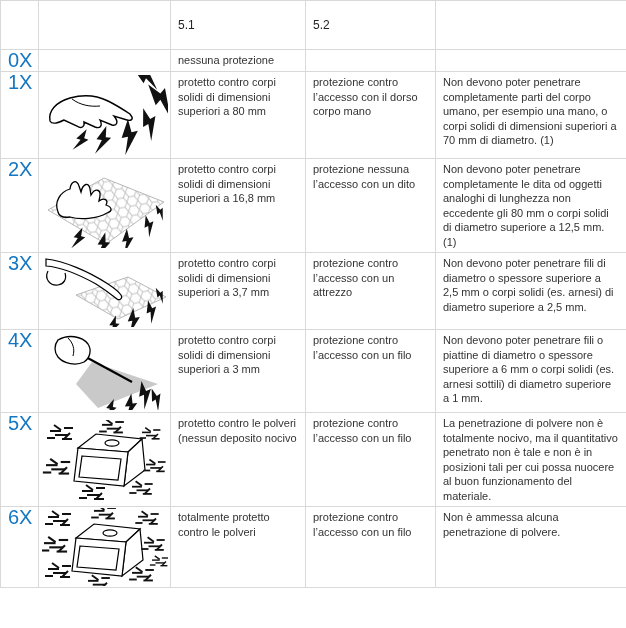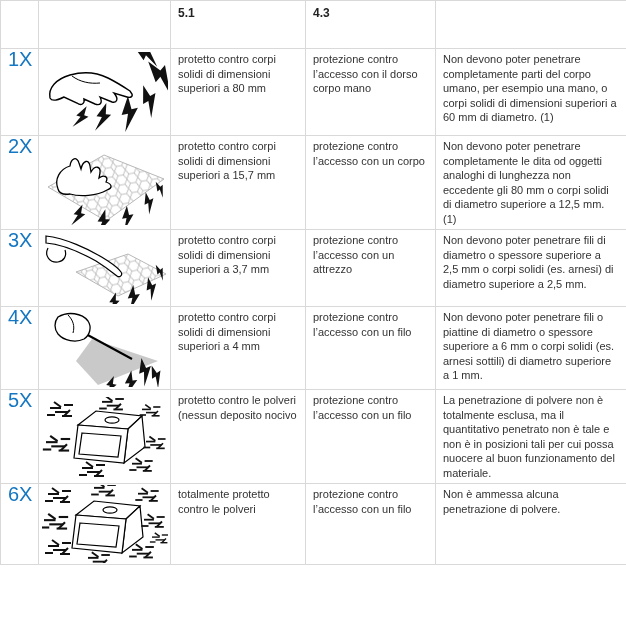--- a/index.html
+++ b/index.html
@@ -1,19 +1,19 @@
 <!DOCTYPE html>
 <html><head>
 <meta charset="utf-8">
 <style>
   html,body{margin:0;padding:0;background:#fff;}
   body{width:626px;height:628px;font-family:"Liberation Sans",sans-serif;}
   table{border-collapse:collapse;table-layout:fixed;width:626px;}
   td{border:1px solid #d9d9d9;vertical-align:top;overflow:hidden;word-wrap:break-word;}
-  .hd{font-weight:bold;font-size:12px;color:#222;padding:4px 7px;line-height:1.35;}
+  .hd{font-weight:normal;font-size:12px;color:#222;padding:16px 7px;line-height:1.35;}
   .txt{font-size:11px;color:#333;padding:3px 7px;line-height:1.32;}
   .ip{font-size:20px;color:#1577c2;padding:0 2px 0 7px;line-height:1.05;}
   .img{text-align:center;vertical-align:middle;padding:1px;}
   tr.r-h1{height:48px} tr.r-h2{height:49px} tr.r-0{height:21px}
   tr.r-1{height:87px} tr.r-2{height:90px} tr.r-3{height:77px}
   tr.r-4{height:83px} tr.r-5{height:85px} tr.r-6{height:81px}
   svg{display:block;margin:0 auto;}
 </style>
 </head>
 <body>
@@ -25,25 +25,32 @@
       <col style="width:135px">
       <col style="width:130px">
       <col style="width:191px">
   </colgroup>
 
   <tbody>
       <tr class="r-h1">
     <td class="hd"></td>
     <td class="hd"></td>
     <td class="hd">5.1</td>
-    <td class="hd">4.3</td>
+    <td class="hd">5.2</td>
     <td class="hd"></td>
   </tr>
 
 
+  <tr class="r-0">
+    <td class="ip">0X</td>
+    <td class="img"></td>
+    <td class="txt">nessuna protezione</td>
+    <td class="txt"></td>
+    <td class="txt"></td>
+  </tr>
 
   <tr class="r-1">
     <td class="ip">1X</td>
     <td class="img">
       <svg width="126" height="80" viewBox="0 0 126 80">
         <defs>
               <path id="bt1" d="M7,0 L0,12 L4.5,12 L0,24 L12,9.5 L7.5,9.5 Z"></path>
             </defs>
         <g fill="#111">
           <use href="#bt1" transform="translate(88,2) rotate(-65) scale(1.25)"></use>
@@ -52,21 +59,21 @@
           <use href="#bt1" transform="translate(76,46) rotate(-12) scale(1.45)"></use>
           <use href="#bt1" transform="translate(56,50) rotate(6) scale(1.2)"></use>
           <use href="#bt1" transform="translate(38,52) rotate(18) scale(1.0)"></use>
         </g>
         <path d="M8,46 C6,36 14,27 28,23 C42,19 56,21 66,26 C74,30 82,35 88,39 L90,42 C91,45 88,46 85,45 L72,41 C77,47 75,51 70,50 L58,45 C61,51 58,54 53,52 L42,47 C43,52 39,54 35,51 L22,45 C16,48 10,50 8,46 Z" fill="#fff" stroke="#000" stroke-width="1.4"></path>
         <path d="M30,24 C38,30 48,32 58,31" fill="none" stroke="#000" stroke-width="1"></path>
       </svg>
     </td>
     <td class="txt">protetto contro corpi solidi di dimensioni superiori a 80 mm</td>
     <td class="txt">protezione contro l’accesso con il dorso corpo mano</td>
-    <td class="txt">Non devono poter penetrare completamente parti del corpo umano, per esempio una mano, o corpi solidi di dimensioni superiori a 60 mm di diametro. (1)</td>
+    <td class="txt">Non devono poter penetrare completamente parti del corpo umano, per esempio una mano, o corpi solidi di dimensioni superiori a 70 mm di diametro. (1)</td>
   </tr>
 
   <tr class="r-2">
     <td class="ip">2X</td>
     <td class="img">
       <svg width="126" height="84" viewBox="0 0 126 84">
         <defs>
           <path id="bt2" d="M7,0 L0,12 L4.5,12 L0,24 L12,9.5 L7.5,9.5 Z"></path>
           <pattern id="hx2" width="11" height="9.5" patternUnits="userSpaceOnUse" patternTransform="rotate(-10)">
             <path d="M2.75,0 L8.25,0 L11,4.75 L8.25,9.5 L2.75,9.5 L0,4.75 Z" fill="none" stroke="#c2c2c2" stroke-width="1"></path>
@@ -76,22 +83,22 @@
         <path d="M16,48 C12,38 18,28 28,25 C29,17 35,15 37,22 L39,28 C41,19 47,18 48,25 L49,31 C53,24 59,25 58,32 L57,37 C62,33 67,36 64,41 C70,43 71,47 65,49 C55,55 38,56 28,53 C21,54 17,52 16,48 Z" fill="#fff" stroke="#000" stroke-width="1.3"></path>
         <g fill="#111">
           <use href="#bt2" transform="translate(34,62) rotate(12) scale(0.95)"></use>
           <use href="#bt2" transform="translate(56,68) rotate(2) scale(1.05)"></use>
           <use href="#bt2" transform="translate(78,66) rotate(-10) scale(1.0)"></use>
           <use href="#bt2" transform="translate(98,54) rotate(-25) scale(0.9)"></use>
           <use href="#bt2" transform="translate(110,44) rotate(-40) scale(0.7)"></use>
         </g>
       </svg>
     </td>
-    <td class="txt">protetto contro corpi solidi di dimensioni superiori a 15,7 mm</td>
-    <td class="txt">protezione contro l’accesso con un corpo</td>
+    <td class="txt">protetto contro corpi solidi di dimensioni superiori a 16,8 mm</td>
+    <td class="txt">protezione nessuna l’accesso con un dito</td>
     <td class="txt">Non devono poter penetrare completamente le dita od oggetti analoghi di lunghezza non eccedente gli 80 mm o corpi solidi di diametro superiore a 12,5 mm. (1)</td>
   </tr>
 
   <tr class="r-3">
     <td class="ip">3X</td>
     <td class="img">
       <svg width="126" height="72" viewBox="0 0 126 72">
         <defs>
           <path id="bt3" d="M7,0 L0,12 L4.5,12 L0,24 L12,9.5 L7.5,9.5 Z"></path>
           <pattern id="hx3" width="11" height="9.5" patternUnits="userSpaceOnUse" patternTransform="rotate(-12)">
@@ -126,21 +133,21 @@
         <path d="M16,8 C26,2 40,4 46,12 C50,18 48,26 42,30 C34,34 22,32 16,25 C12,20 12,13 16,8 Z" fill="#fff" stroke="#000" stroke-width="1.3"></path>
         <path d="M26,6 C31,11 33,17 31,24" fill="none" stroke="#000" stroke-width="1"></path>
         <g fill="#111">
           <use href="#bt4" transform="translate(92,52) rotate(-22) scale(1.15)"></use>
           <use href="#bt4" transform="translate(104,60) rotate(-32) scale(0.95)"></use>
           <use href="#bt4" transform="translate(82,62) rotate(-4) scale(1.05)"></use>
           <use href="#bt4" transform="translate(66,66) rotate(10) scale(0.85)"></use>
         </g>
       </svg>
     </td>
-    <td class="txt">protetto contro corpi solidi di dimensioni superiori a 4 mm</td>
+    <td class="txt">protetto contro corpi solidi di dimensioni superiori a 3 mm</td>
     <td class="txt">protezione contro l’accesso con un filo</td>
     <td class="txt">Non devono poter penetrare fili o piattine di diametro o spessore superiore a 6 mm o corpi solidi (es. arnesi sottili) di diametro superiore a 1 mm.</td>
   </tr>
 
   <tr class="r-5">
     <td class="ip">5X</td>
     <td class="img">
       <svg width="126" height="80" viewBox="0 0 126 80">
         <defs>
           <g id="du5" stroke="#111" stroke-width="2" fill="none">
@@ -164,21 +171,21 @@
         <use href="#du5" transform="translate(60,2) scale(0.95)"></use>
         <use href="#du5" transform="translate(100,10) scale(0.8)"></use>
         <use href="#du5" transform="translate(4,42) scale(1.05)"></use>
         <use href="#du5" transform="translate(104,42) scale(0.85)"></use>
         <use href="#du5" transform="translate(40,68) scale(1.0)"></use>
         <use href="#du5" transform="translate(90,64) scale(0.9)"></use>
       </svg>
     </td>
     <td class="txt">protetto contro le polveri (nessun deposito nocivo</td>
     <td class="txt">protezione contro l’accesso con un filo</td>
-    <td class="txt">La penetrazione di polvere non è totalmente esclusa, ma il quantitativo penetrato non è tale e non è in posizioni tali per cui possa nuocere al buon funzionamento del materiale.</td>
+    <td class="txt">La penetrazione di polvere non è totalmente nocivo, ma il quantitativo penetrato non è tale e non è in posizioni tali per cui possa nuocere al buon funzionamento del materiale.</td>
   </tr>
 
   <tr class="r-6">
     <td class="ip">6X</td>
     <td class="img">
       <svg width="126" height="78" viewBox="0 0 126 78">
         <defs>
           <g id="du6" stroke="#111" stroke-width="2" fill="none">
             <path d="M0,3 h11"></path>
                 <path d="M14,0 h9"></path>

